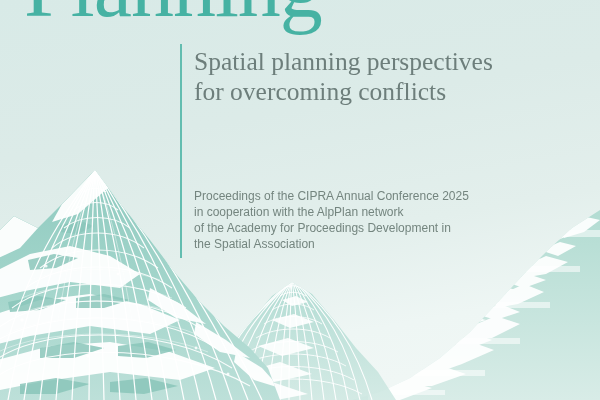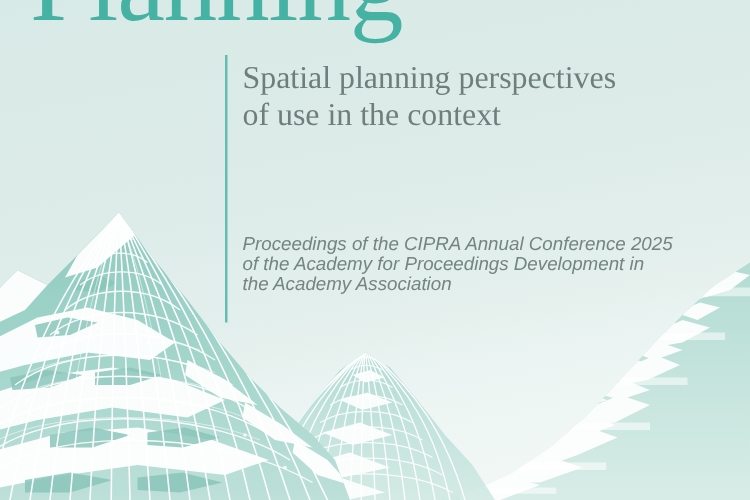--- a/index.html
+++ b/index.html
@@ -68,25 +68,24 @@
     white-space:nowrap;
   }
   #subtitle .ln { display:block; }
 
   #credits {
     position:absolute;
     left:194px;
     top:188px;
     z-index:3;
     font-family:"Liberation Sans", sans-serif;
-    font-size:15px;
+    font-size:12px;
     line-height:16px;
     color:#74857f;
     white-space:nowrap;
-    font-style:italic;
   }
   #credits .ln { display:block; }
 </style>
 </head>
 <body>
 
 <div id="cover">
 
   <div id="art">
     <svg viewBox="0 0 600 230" preserveAspectRatio="none">
@@ -290,22 +289,23 @@
       <rect x="0" y="0" width="600" height="230" fill="none"></rect>
     </svg>
   </div>
 
   <div id="title">Planning</div>
 
   <div id="rule"></div>
 
   <div id="subtitle">
     <span class="ln">Spatial planning perspectives</span>
-    <span class="ln">of use in the context</span>
+    <span class="ln">for overcoming conflicts</span>
   </div>
 
   <div id="credits">
     <span class="ln">Proceedings of the CIPRA Annual Conference 2025</span>
+    <span class="ln">in cooperation with the AlpPlan network</span>
     <span class="ln">of the Academy for Proceedings Development in</span>
-    <span class="ln">the Academy Association</span>
+    <span class="ln">the Spatial Association</span>
   </div>
 
 </div>
 
 </body></html>

